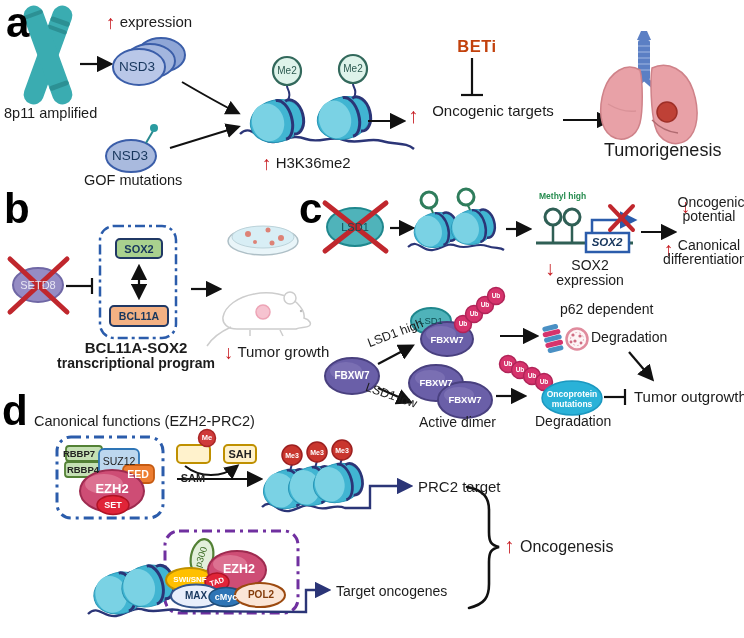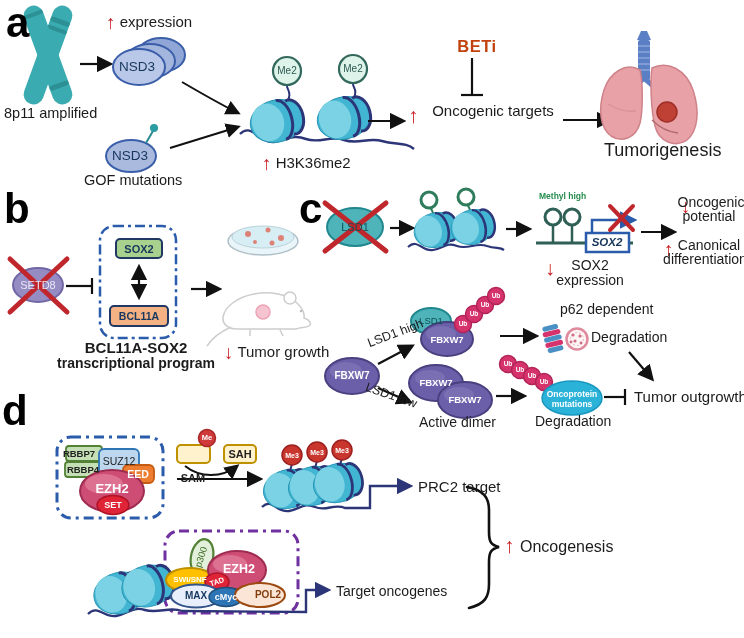--- a/index.html
+++ b/index.html
@@ -428,20 +428,21 @@
   <div class="lb c b w" style="left:508px;top:364px;font-size:6.5px">Ub</div>
   <div class="lb c b w" style="left:520px;top:370px;font-size:6.5px">Ub</div>
   <div class="lb c b w" style="left:532px;top:376px;font-size:6.5px">Ub</div>
   <div class="lb c b w" style="left:544px;top:382px;font-size:6.5px">Ub</div>
   <div class="lb c b w" style="left:572px;top:394px;font-size:8.5px">Oncoprotein</div>
   <div class="lb c b w" style="left:572px;top:404px;font-size:8.5px">mutations</div>
   <div class="lb" style="left:535px;top:414px;font-size:14px">Degradation</div>
   <div class="lb" style="left:634px;top:389px;font-size:15px">Tumor outgrowth</div>
 
   <div class="lb pl" style="left:2px;top:390px">d</div>
+  <div class="lb" style="left:34px;top:414px;font-size:14.5px">Canonical functions (EZH2-PRC2)</div>
   <div class="lb c b" style="left:79px;top:454px;font-size:9.5px;color:#222">RBBP7</div>
   <div class="lb c b" style="left:83px;top:470px;font-size:9.5px;color:#222">RBBP4</div>
   <div class="lb c" style="left:119px;top:461px;font-size:10.5px;color:#222">SUZ12</div>
   <div class="lb c b w" style="left:138px;top:474px;font-size:10.5px">EED</div>
   <div class="lb c b w" style="left:112px;top:488px;font-size:13px">EZH2</div>
   <div class="lb c b w" style="left:113px;top:505px;font-size:9px">SET</div>
   <div class="lb c b" style="left:193px;top:478px;font-size:11px;color:#222">SAM</div>
   <div class="lb c b w" style="left:207px;top:438px;font-size:7.5px">Me</div>
   <div class="lb c b" style="left:240px;top:454px;font-size:11px;color:#222">SAH</div>
   <div class="lb c b w" style="left:292px;top:455px;font-size:7px">Me3</div>
@@ -449,16 +450,16 @@
   <div class="lb c b w" style="left:342px;top:450px;font-size:7px">Me3</div>
   <div class="lb" style="left:418px;top:479px;font-size:15px">PRC2 target</div>
   <div class="lb ra" style="left:504px;top:535px;font-size:21px">↑</div>
   <div class="lb" style="left:520px;top:539px;font-size:16px">Oncogenesis</div>
   <div class="lb c" style="left:201px;top:557px;font-size:9.5px;color:#3f6f28;transform:translate(-50%,-50%) rotate(-72deg)">p300</div>
   <div class="lb c b w" style="left:190px;top:580px;font-size:8px">SWI/SNF</div>
   <div class="lb c b w" style="left:239px;top:569px;font-size:12.5px">EZH2</div>
   <div class="lb c b w" style="left:217px;top:582px;font-size:7.5px;transform:translate(-50%,-50%) rotate(-18deg)">TAD</div>
   <div class="lb c b" style="left:196px;top:596px;font-size:10px;color:#17365d">MAX</div>
   <div class="lb c b w" style="left:226px;top:597px;font-size:9px">cMyc</div>
-  <div class="lb c b" style="left:268px;top:595px;font-size:10px;color:#843c0c">POL2</div>
+  <div class="lb c b" style="left:261px;top:595px;font-size:10px;color:#843c0c">POL2</div>
   <div class="lb" style="left:336px;top:584px;font-size:14px">Target oncogenes</div>
 
 </div>
 
 </body></html>

